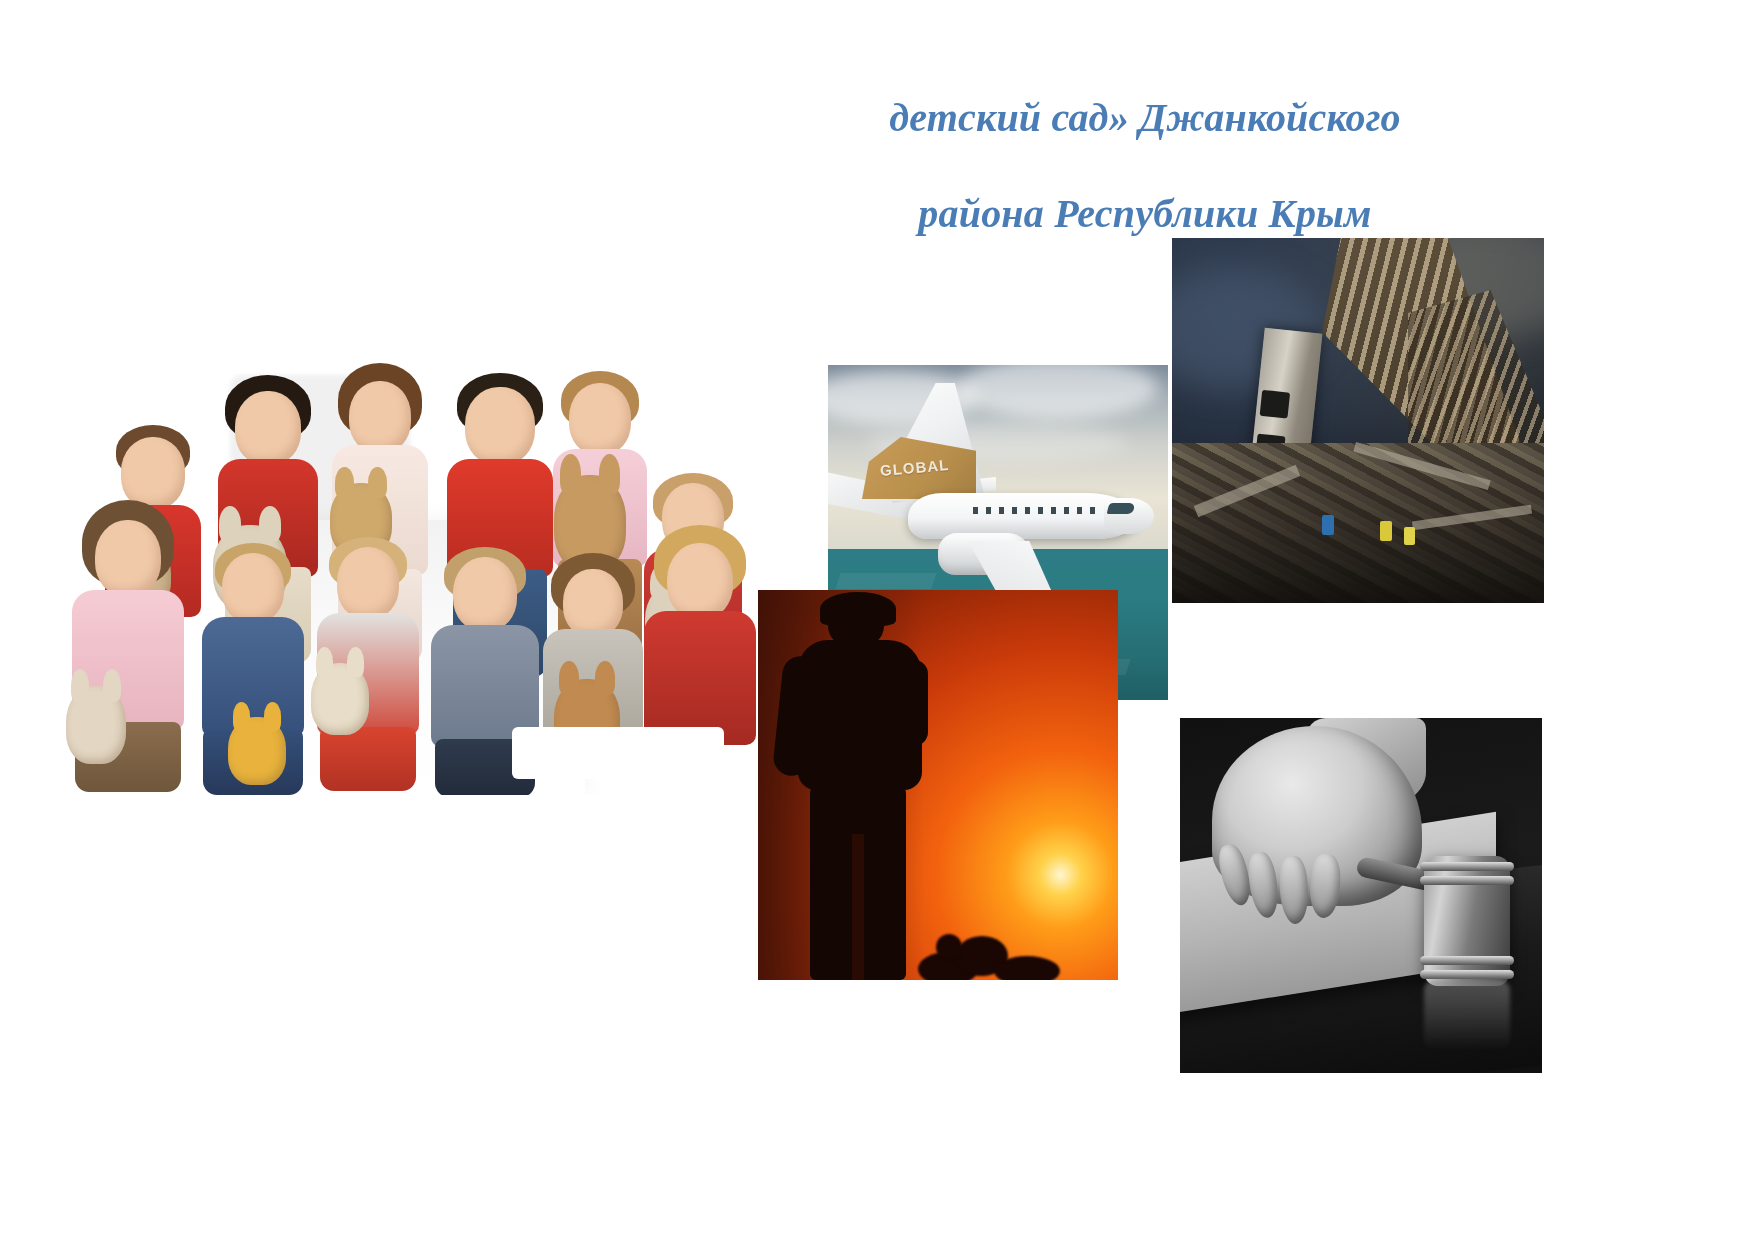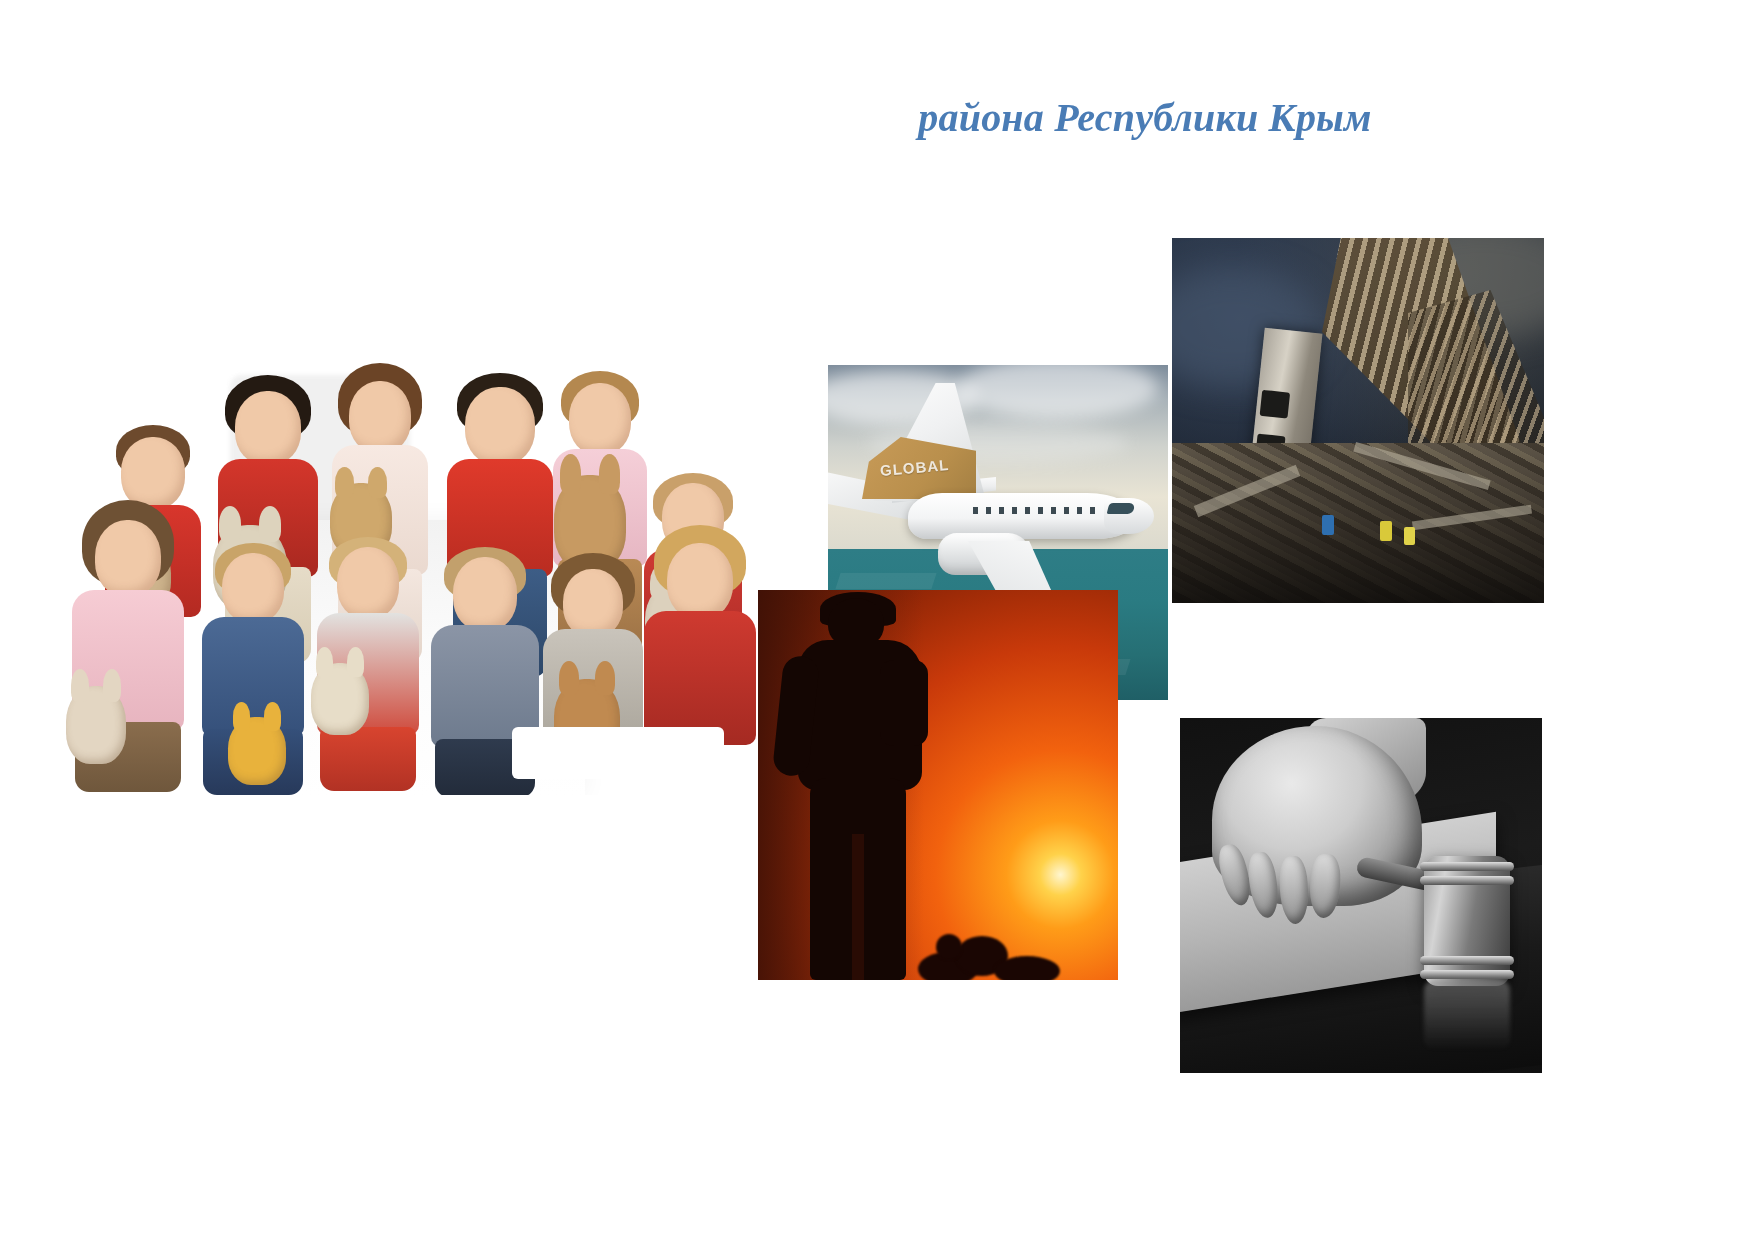--- a/index.html
+++ b/index.html
@@ -486,20 +486,21 @@
     width: 212px;
     height: 52px;
     background: #ffffff;
     border-radius: 6px;
   }
 </style>
 </head>
 <body>
 
 <div id="slide-title">
+  <div>детский сад» Джанкойского</div>
   <div>района Республики Крым</div>
 </div>
 
 <div class="photo" id="photo-children" aria-label="Группа детей с плюшевыми игрушками">
   <div class="stage">
 
     <div class="bench-top"></div>
     <div class="bench"></div>
 
     <div class="kid" style="left:60px; top:150px; width:115px; height:230px;">

